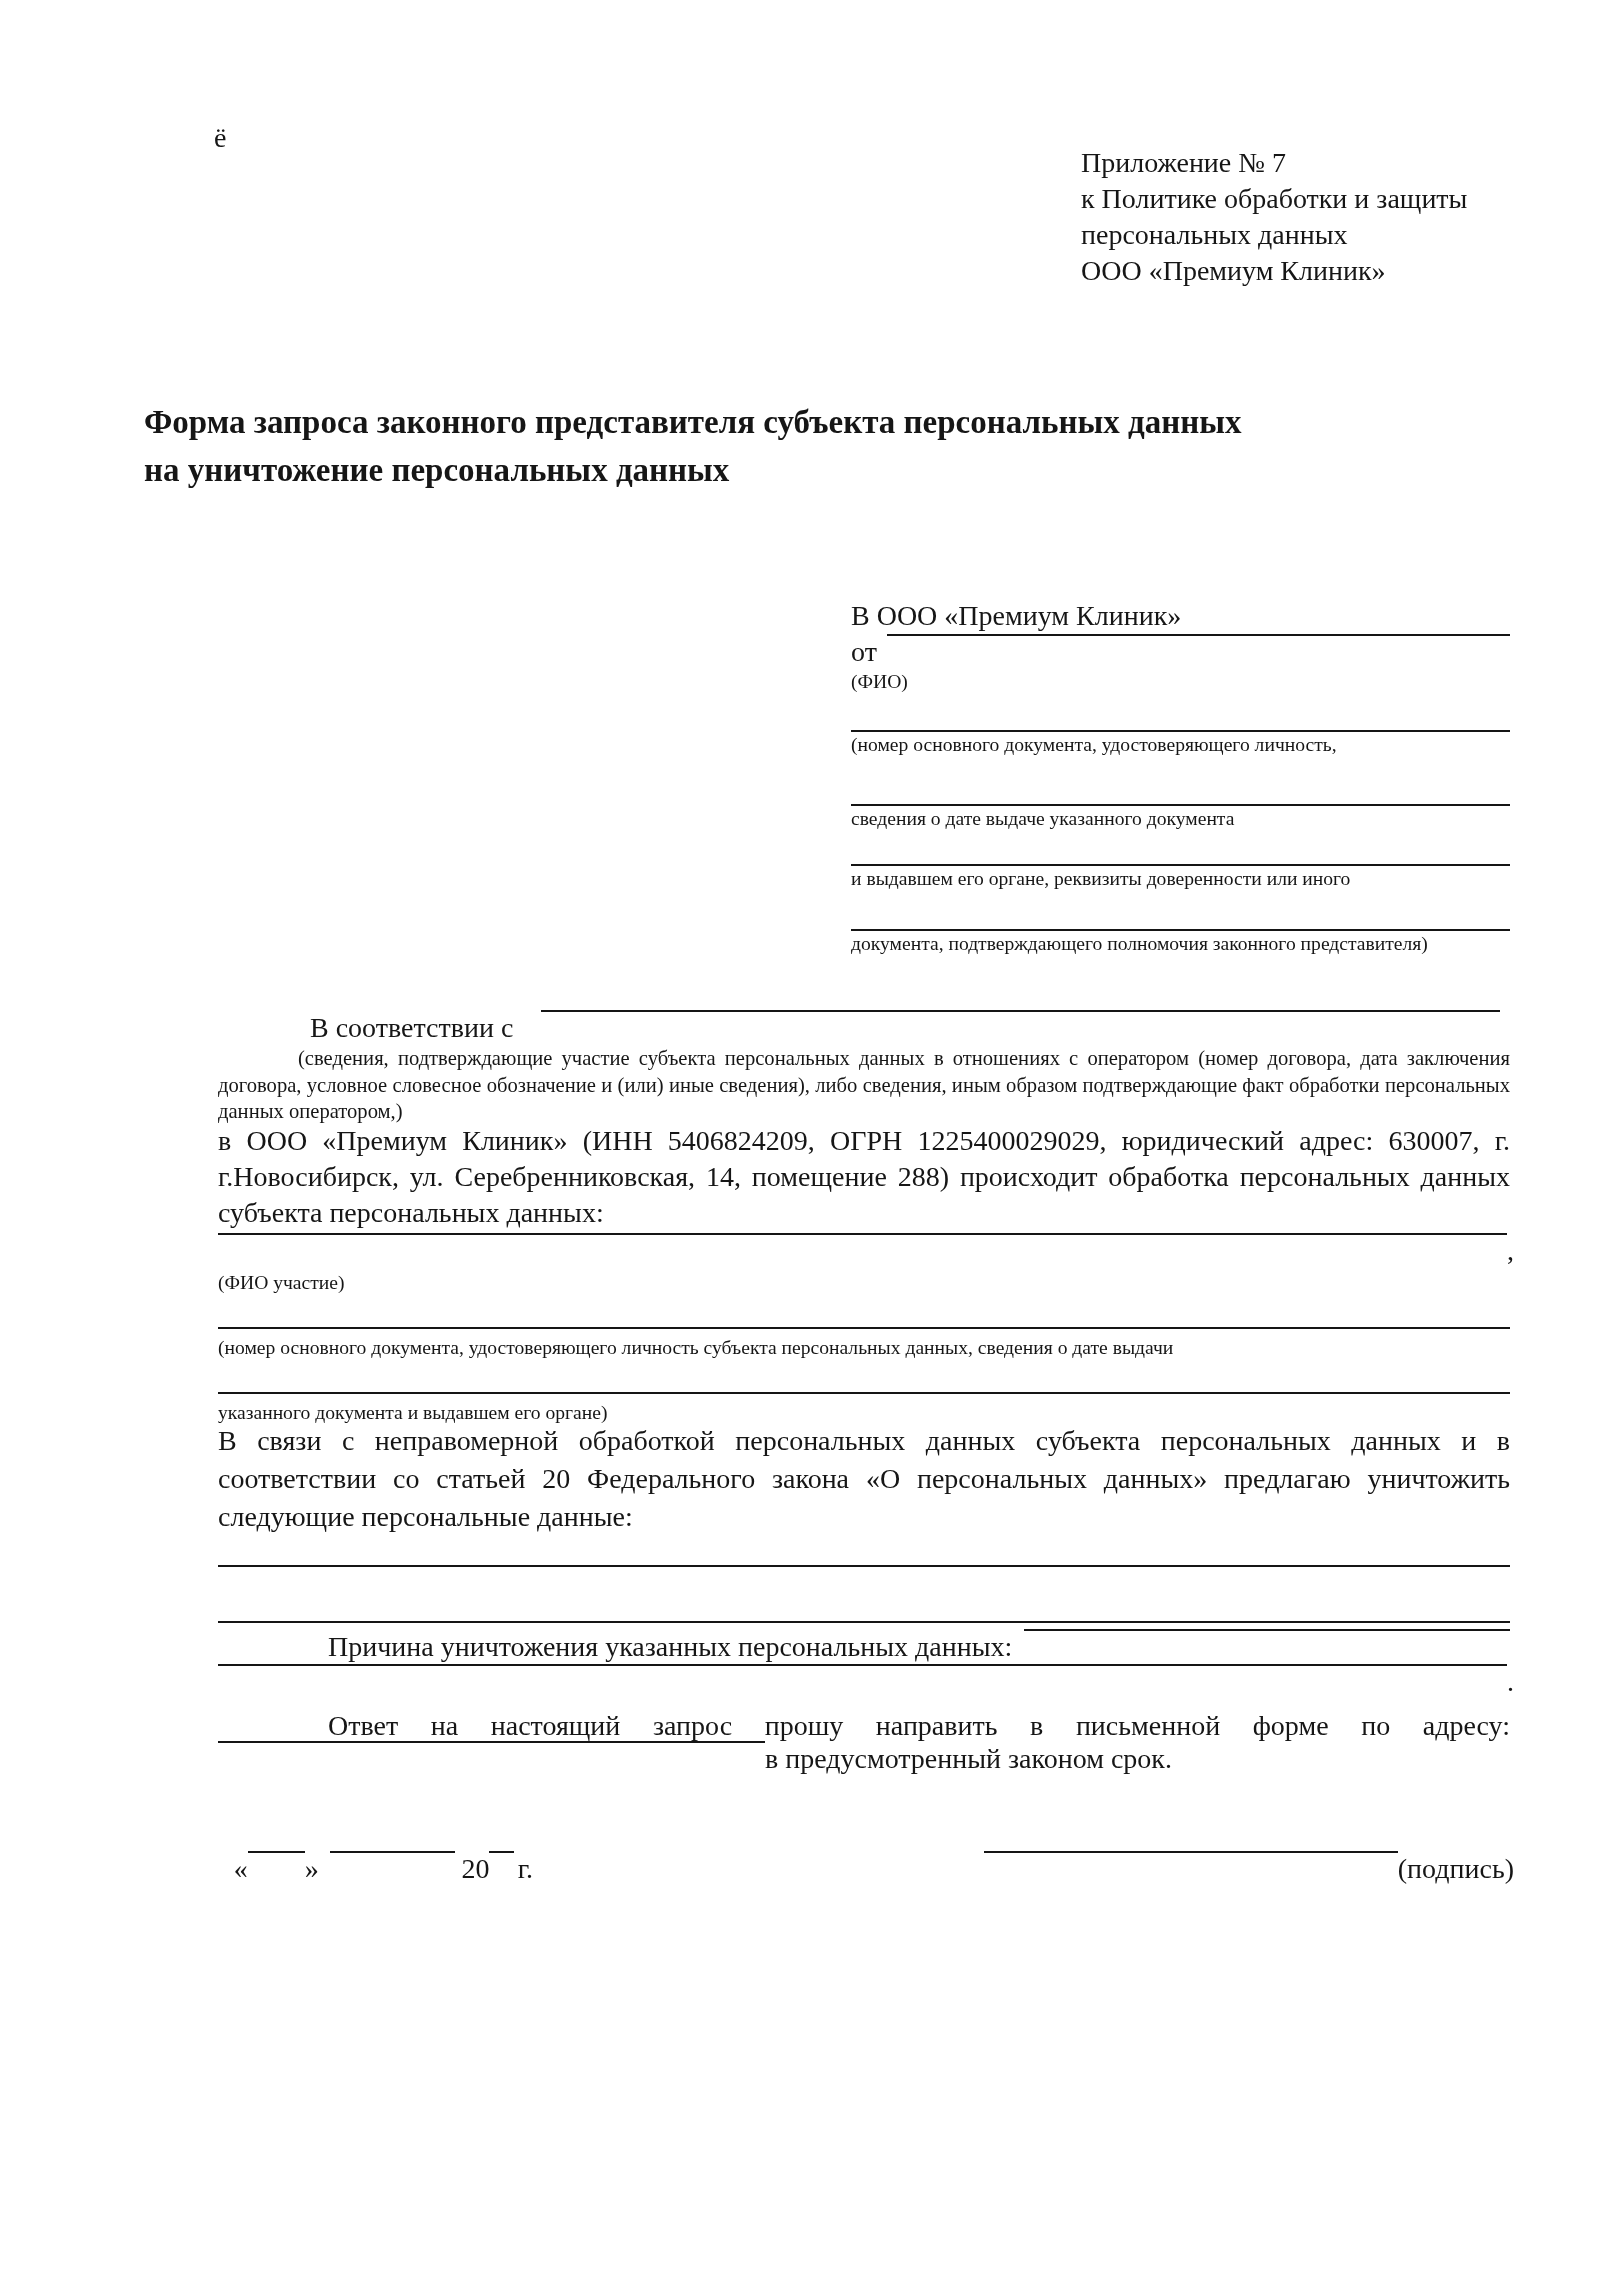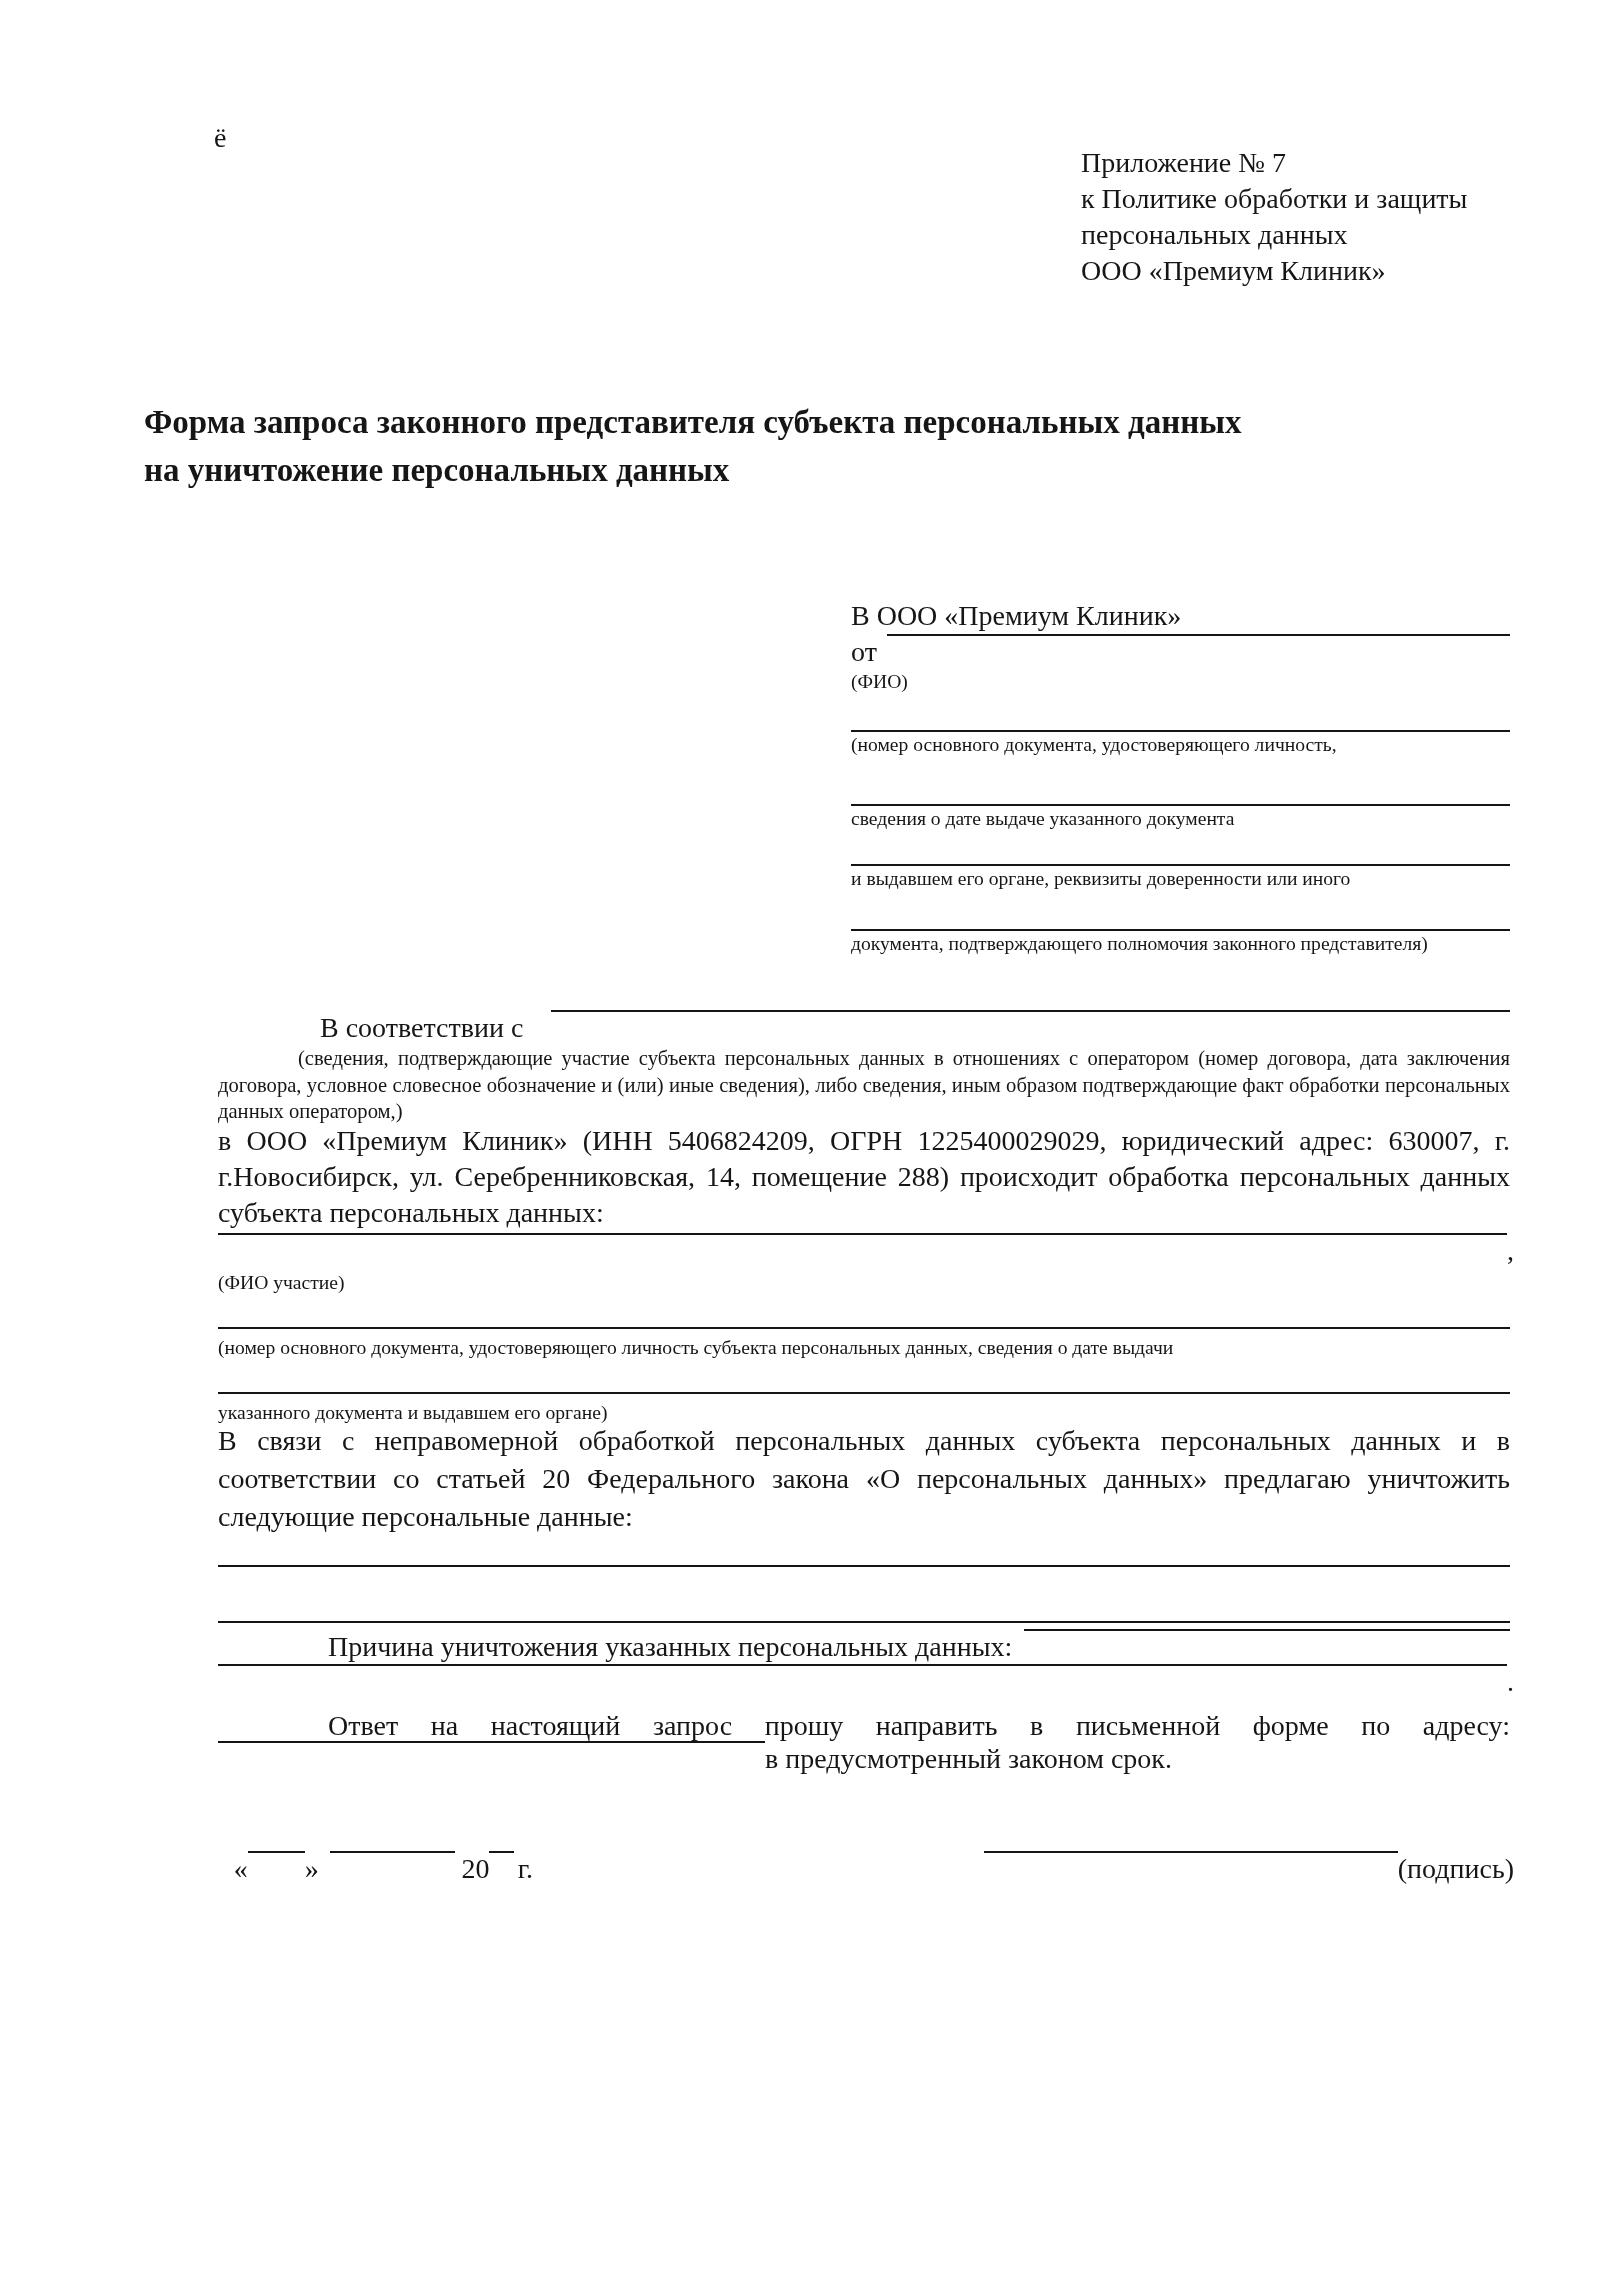--- a/index.html
+++ b/index.html
@@ -54,21 +54,21 @@
     <div class="ul" style="height:35px;"></div>
     <div class="cap">(номер основного документа, удостоверяющего личность,</div>
     <div class="ul" style="height:47px;"></div>
     <div class="cap">сведения о дате выдаче указанного документа</div>
     <div class="ul" style="height:32px;"></div>
     <div class="cap">и выдавшем его органе, реквизиты доверенности или иного</div>
     <div class="ul" style="height:38px;"></div>
     <div class="cap">документа, подтверждающего полномочия законного представителя)</div>
   </div>
 
-  <div class="abs row" style="left:218px;top:1010px;width:1292px;height:31px;padding-left:102px;box-sizing:border-box;gap:16px;">
+  <div class="abs row" style="left:208px;top:1010px;width:1292px;height:31px;padding-left:102px;box-sizing:border-box;gap:16px;">
     <span class="t29">В соответствии с</span>
     <span class="fill" style="margin-left:11.8px;margin-bottom:3.9px;"></span>
   </div>
 
   <div class="abs t21 just" style="left:218px;top:1045px;width:1292px;text-indent:80px;">(сведения, подтверждающие участие субъекта персональных данных в отношениях с оператором (номер договора, дата заключения договора, условное словесное обозначение и (или) иные сведения), либо сведения, иным образом подтверждающие факт обработки персональных данных оператором,)</div>
 
   <div class="abs t29 just" style="left:218px;top:1123px;width:1292px;">в ООО «Премиум Клиник» (ИНН 5406824209, ОГРН 1225400029029, юридический адрес: 630007, г. г.Новосибирск, ул. Серебренниковская, 14, помещение 288) происходит обработка персональных данных субъекта персональных данных:</div>
 
   <div class="abs row" style="left:218px;top:1233px;width:1296px;height:33px;">
     <span class="fill" style="margin-bottom:0;"></span>

